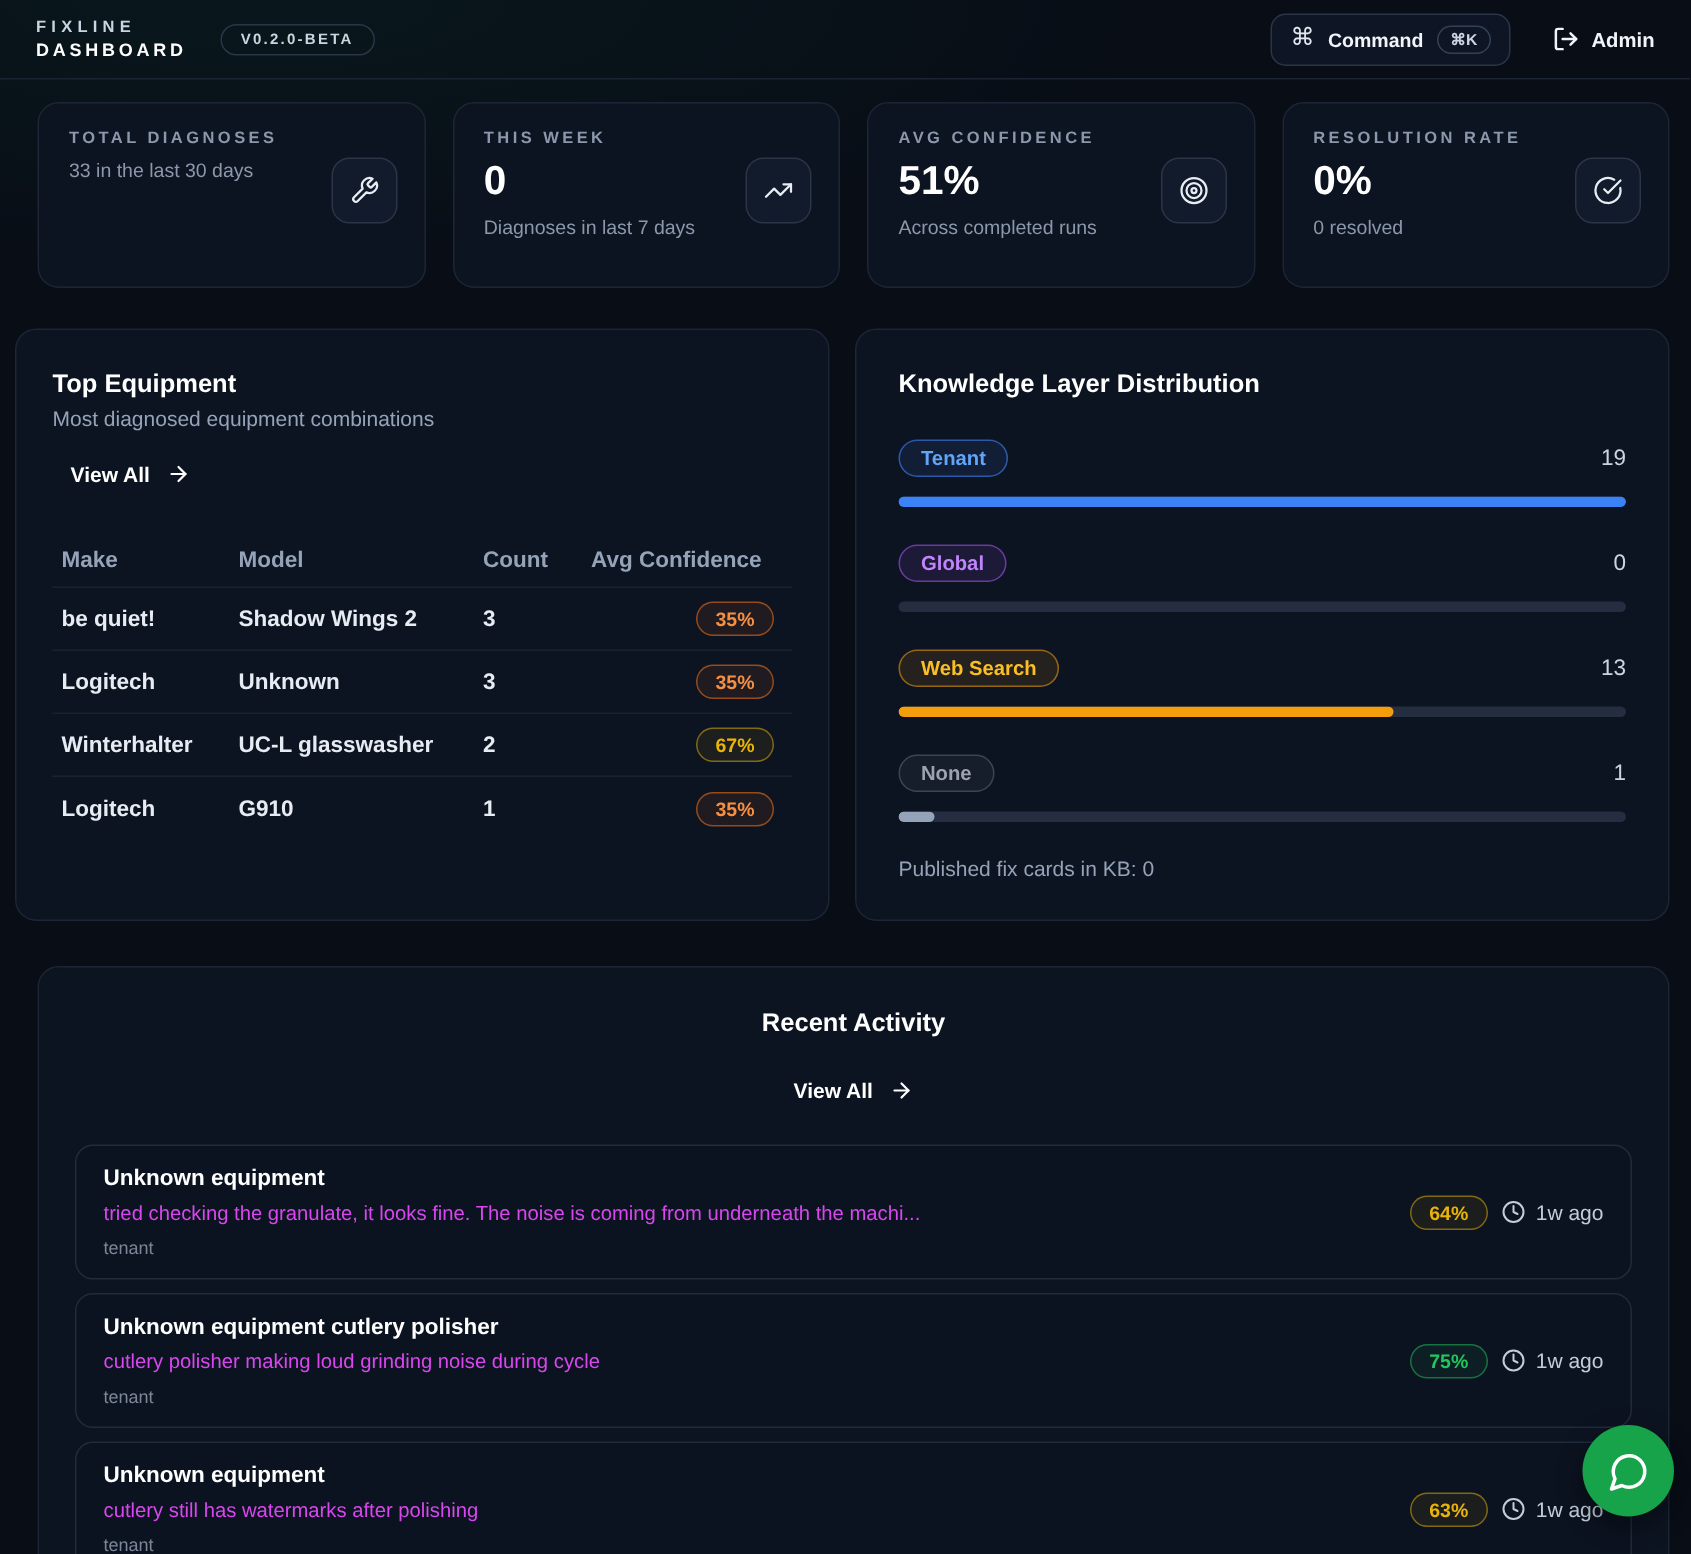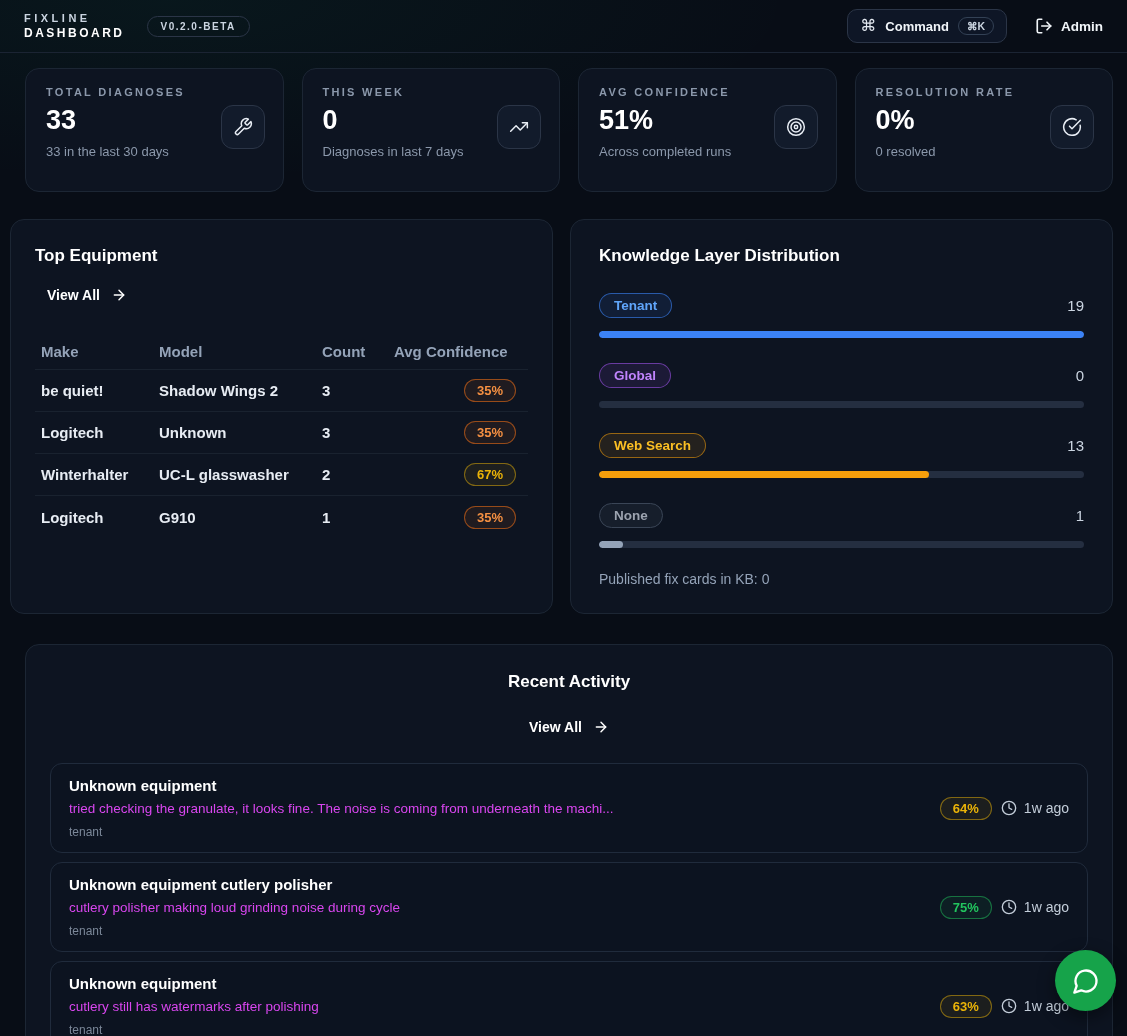--- a/index.html
+++ b/index.html
@@ -169,21 +169,20 @@
       </span>
       <span class="admin-label">Admin</span>
     </button>
   </div>
 </div>
 
 <div class="stats-row">
 
   <div class="stat-card">
     <div class="stat-label">TOTAL DIAGNOSES</div>
-    <div class="stat-value">33</div>
     <div class="stat-sub">33 in the last 30 days</div>
     <div class="stat-iconbox">
       <svg width="20" height="20" viewBox="0 0 24 24" fill="none" stroke="currentColor" stroke-width="1.8" stroke-linecap="round" stroke-linejoin="round">
         <path d="M14.7 6.3a1 1 0 0 0 0 1.4l1.6 1.6a1 1 0 0 0 1.4 0l3.77-3.77a6 6 0 0 1-7.94 7.94l-6.91 6.91a2.12 2.12 0 0 1-3-3l6.91-6.91a6 6 0 0 1 7.94-7.94l-3.76 3.76z"></path>
       </svg>
     </div>
   </div>
 
   <div class="stat-card">
     <div class="stat-label">THIS WEEK</div>
@@ -220,20 +219,21 @@
           <polyline points="9 11 12 14 22 4"></polyline>
       </svg>
     </div>
   </div>
 </div>
 
 <div class="mid-grid">
 
   <div class="card equip-card">
     <div class="card-title">Top Equipment</div>
+    <div class="card-subtitle">Most diagnosed equipment combinations</div>
     <button class="view-all">
       <span>View All</span>
       <span>
         <svg width="16" height="16" viewBox="0 0 24 24" fill="none" stroke="currentColor" stroke-width="2.2" stroke-linecap="round" stroke-linejoin="round">
           <path d="M5 12h14"></path>
             <path d="m12 5 7 7-7 7"></path>
         </svg>
       </span>
     </button>
 

